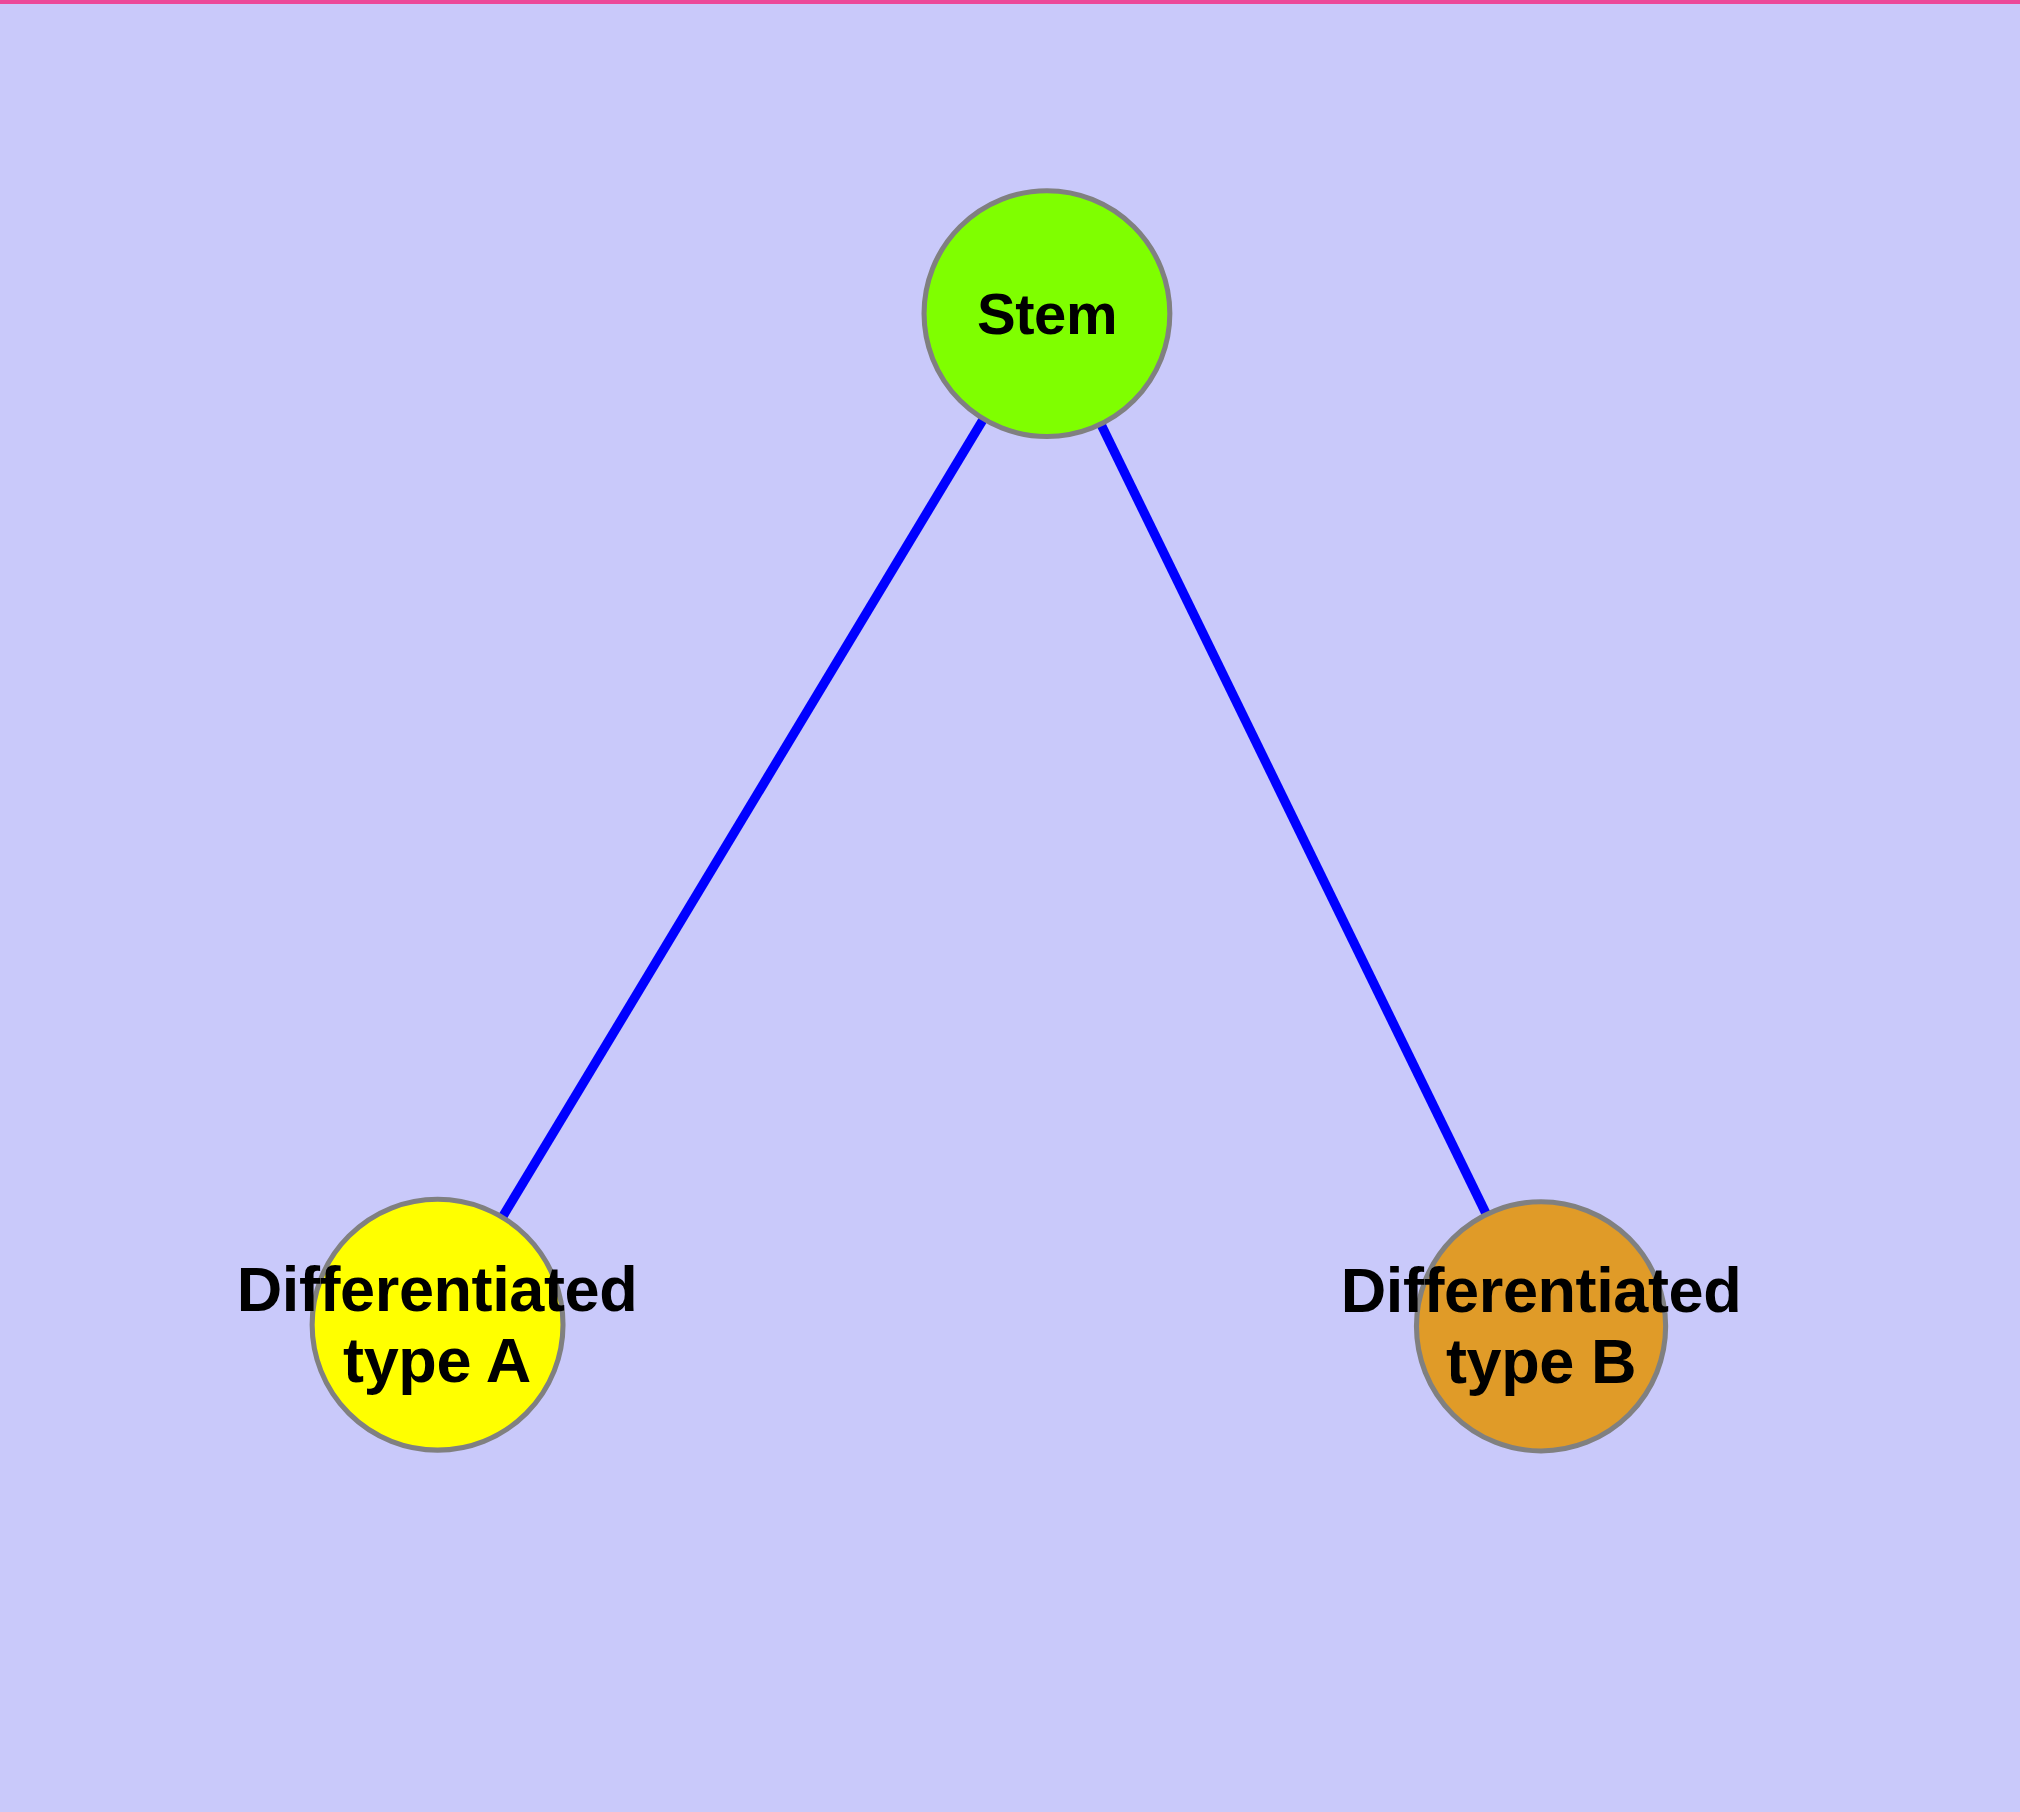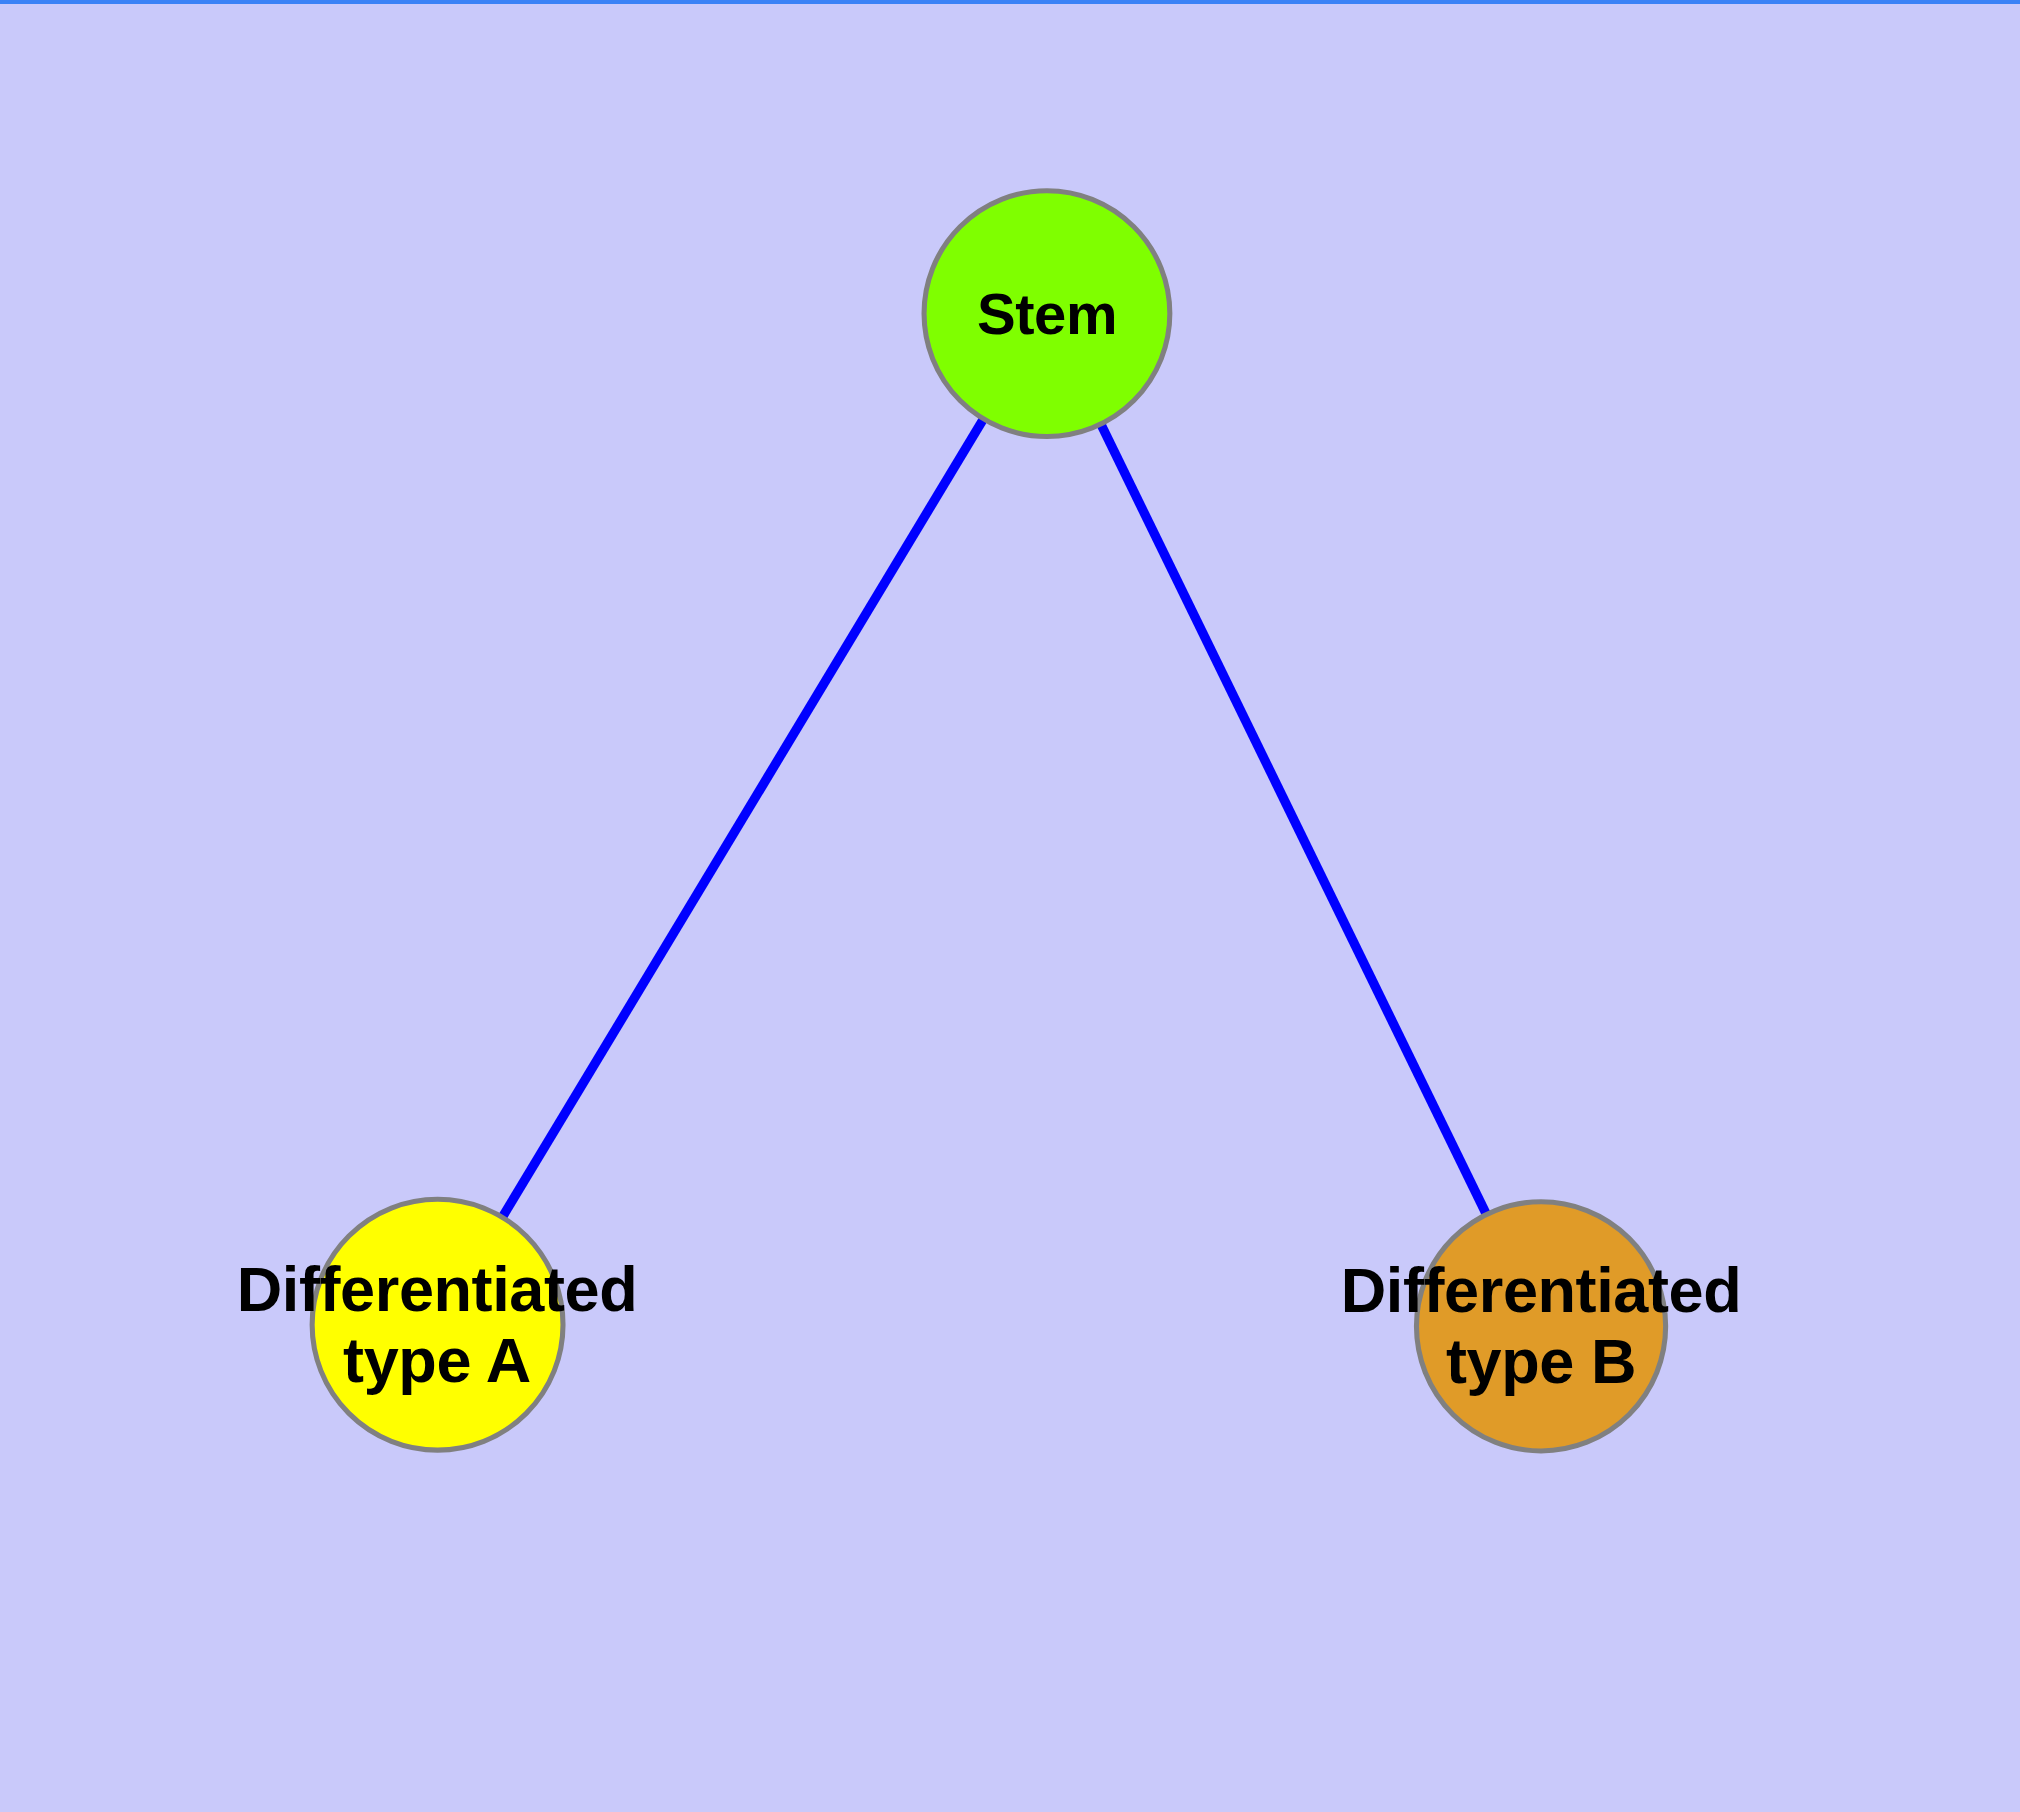--- a/index.html
+++ b/index.html
@@ -5,21 +5,21 @@
   html, body {
     margin: 0;
     padding: 0;
     background: #ffffff;
   }
   #canvas {
     position: relative;
     width: 2021px;
     height: 1812px;
     overflow: hidden;
-    background: #3b82f6;
+    background: #ec4899;
     font-family: "Liberation Sans", sans-serif;
   }
   #plot-background {
     position: absolute;
     left: 0;
     top: 4.2px;
     width: 2021px;
     height: 1808px;
     background: #c9c9fa;
   }

